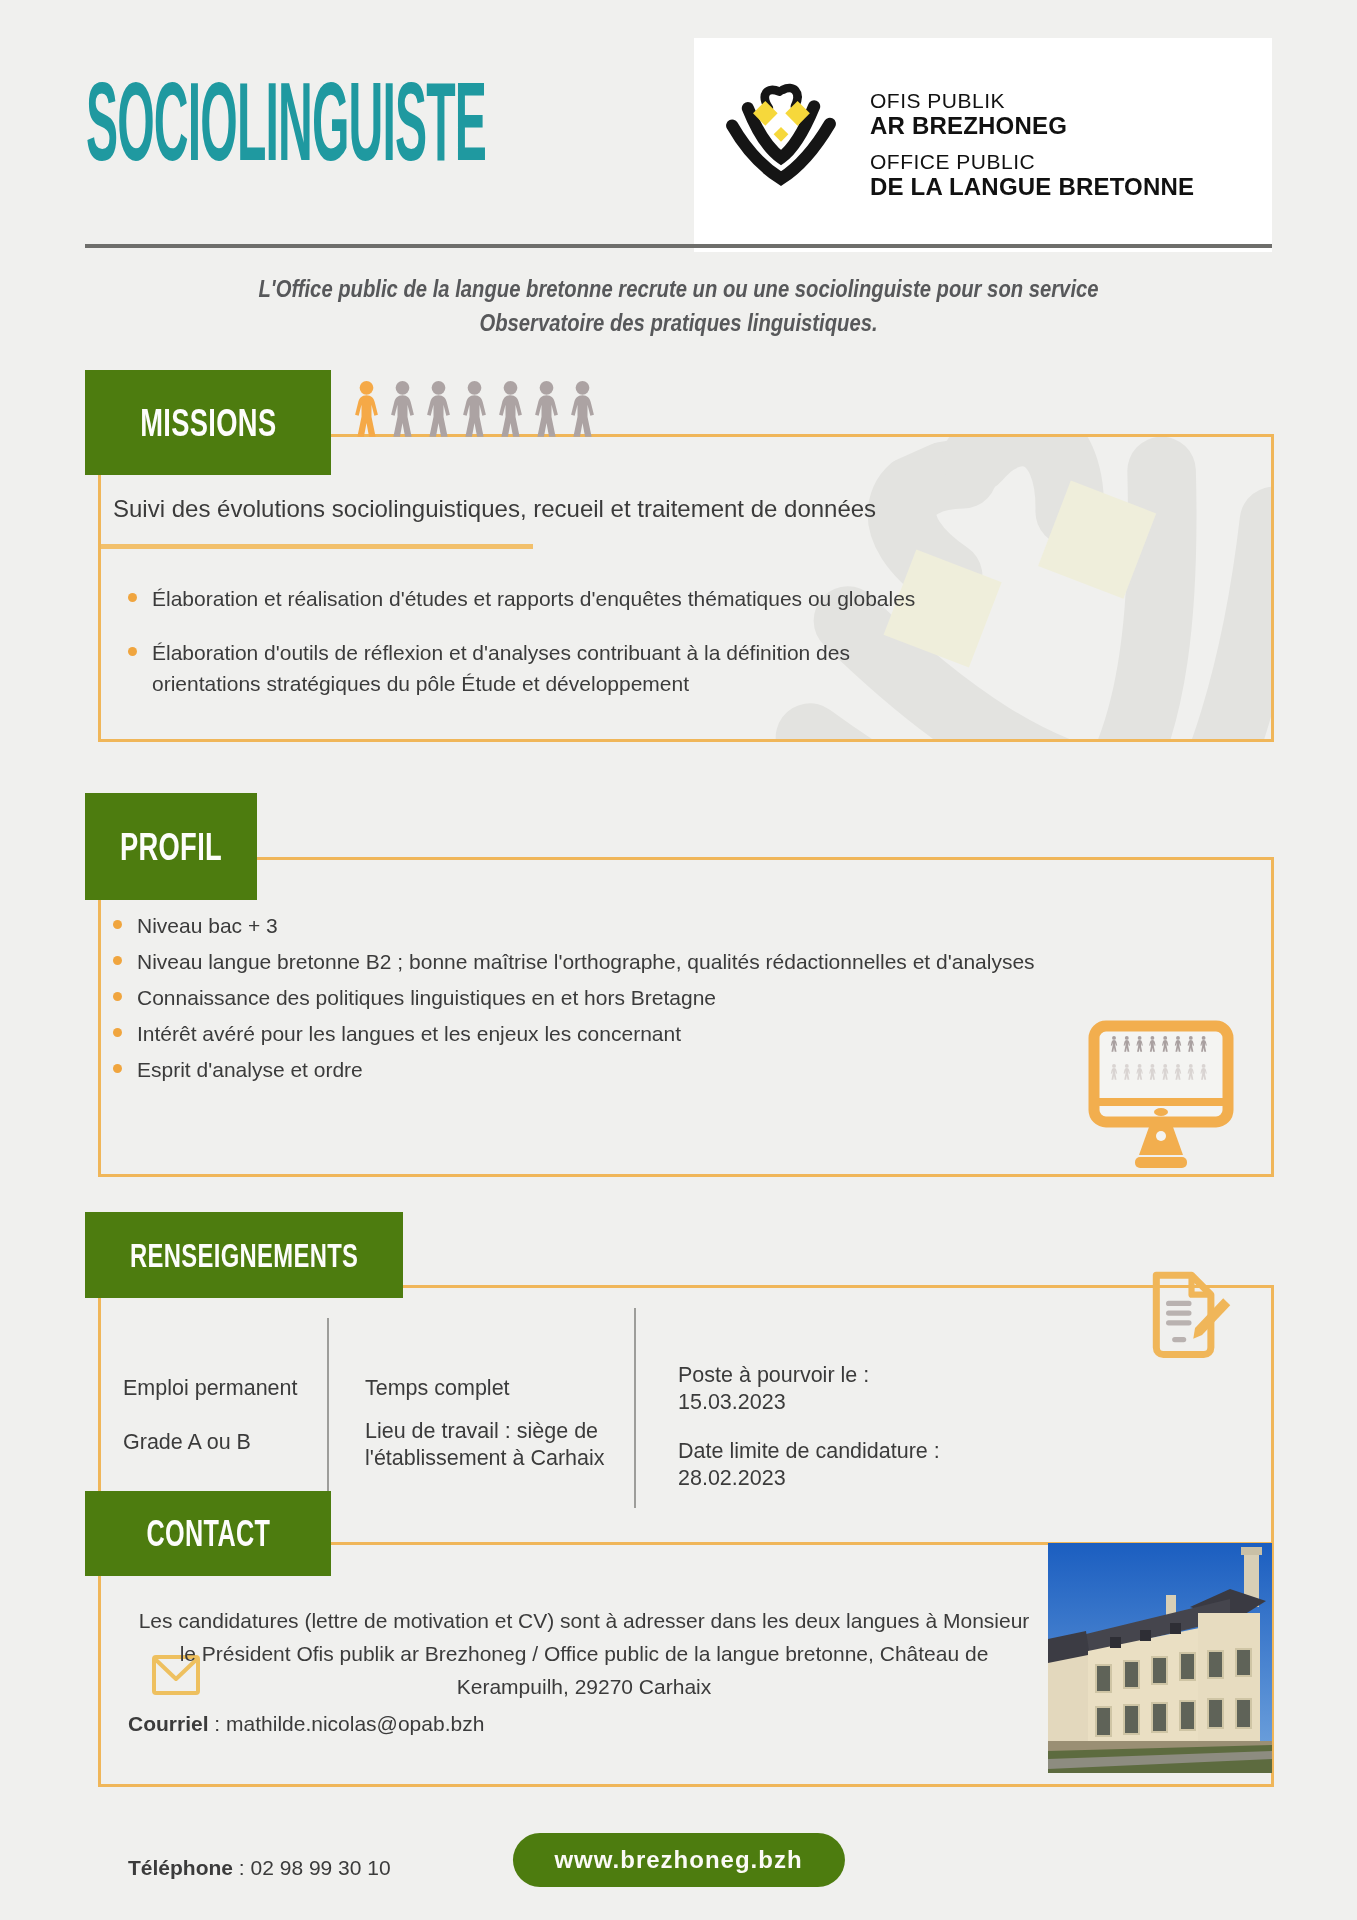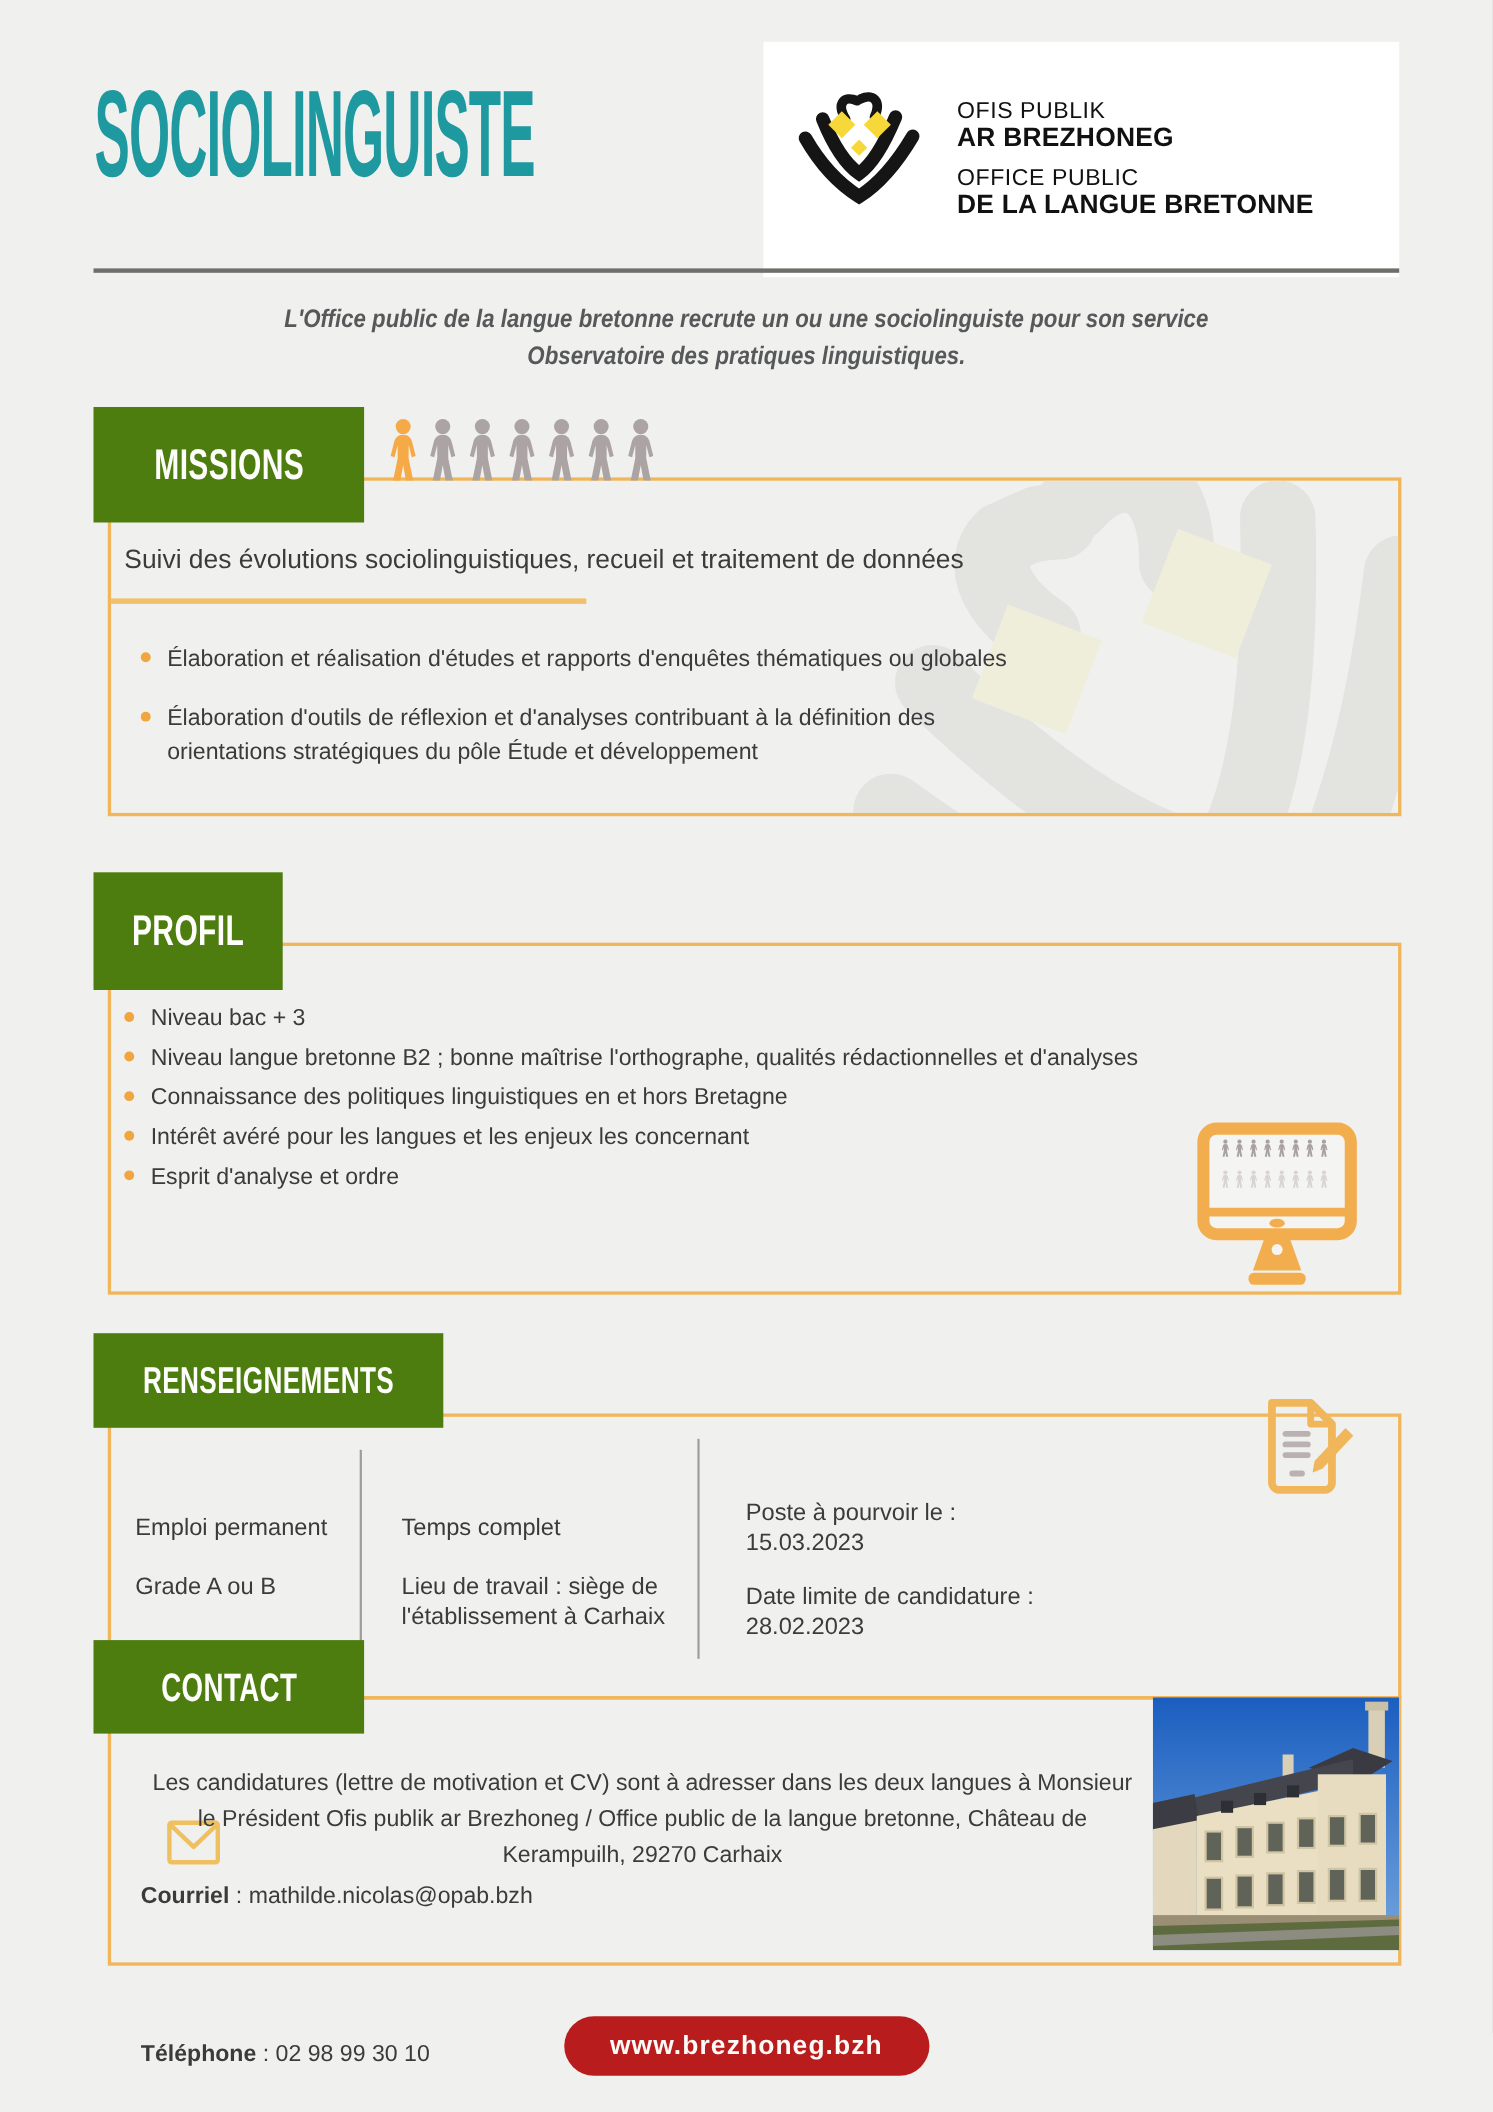--- a/index.html
+++ b/index.html
@@ -54,40 +54,40 @@
 
   
   .p-bullets{position:absolute;left:113px;top:913px;width:1060px;display:flex;flex-direction:column;gap:11px;z-index:2;}
   .p-bullets .bullet-text{font-size:21px;line-height:25px;}
   .p-bullets .bullet-dot{margin-top:7px;}
   .monitor{position:absolute;left:1086px;top:1018px;width:150px;height:152px;z-index:2;}
 
   
   .info-col{position:absolute;display:flex;flex-direction:column;font-size:21.5px;line-height:27px;z-index:2;}
   #info-col-1{left:123px;top:1375px;width:195px;gap:27px;}
-  #info-col-2{left:365px;top:1375px;width:252px;gap:27px;}
+  #info-col-2{left:365px;top:1375px;width:252px;gap:16px;}
   #info-col-3{left:678px;top:1362px;width:295px;gap:22px;}
   .col-rule{position:absolute;width:2px;background:#9d9d9a;z-index:2;}
   #col-rule-1{left:327px;top:1318px;height:186px;}
   #col-rule-2{left:634px;top:1308px;height:200px;}
   .doc-icon{position:absolute;left:1144px;top:1264px;width:88px;height:100px;z-index:2;}
 
   
   .envelope{position:absolute;left:150px;top:1652px;width:52px;height:46px;z-index:2;}
   .contact-body{position:absolute;left:128px;top:1604px;width:912px;text-align:center;
                 font-size:21px;line-height:33px;z-index:2;}
   .contact-lines{position:absolute;left:128px;top:1712px;width:912px;display:flex;justify-content:center;gap:120px;
                  font-size:21px;z-index:2;flex-direction:column;}
   .contact-lines b{font-weight:700;}
   .photo{position:absolute;left:1048px;top:1543px;width:224px;height:230px;z-index:2;}
   .photo svg{display:block;width:100%;height:100%;}
 
   
   .website-pill{position:absolute;left:50%;top:1833px;transform:translateX(-50%);
-                background:#b91c1c;color:#fbfaf6;font-size:24px;font-weight:700;letter-spacing:1px;
+                background:#4d7c0f;color:#fbfaf6;font-size:24px;font-weight:700;letter-spacing:1px;
                 padding:13px 42px;border-radius:30px;white-space:nowrap;}
   .hidden-defs{position:absolute;width:0;height:0;overflow:hidden;}
 </style>
 </head>
 <body>
 
 <svg class="hidden-defs" aria-hidden="true">
   <defs>
     <g id="person-shape">
       <circle cx="10" cy="4.8" r="4.8"></circle>

